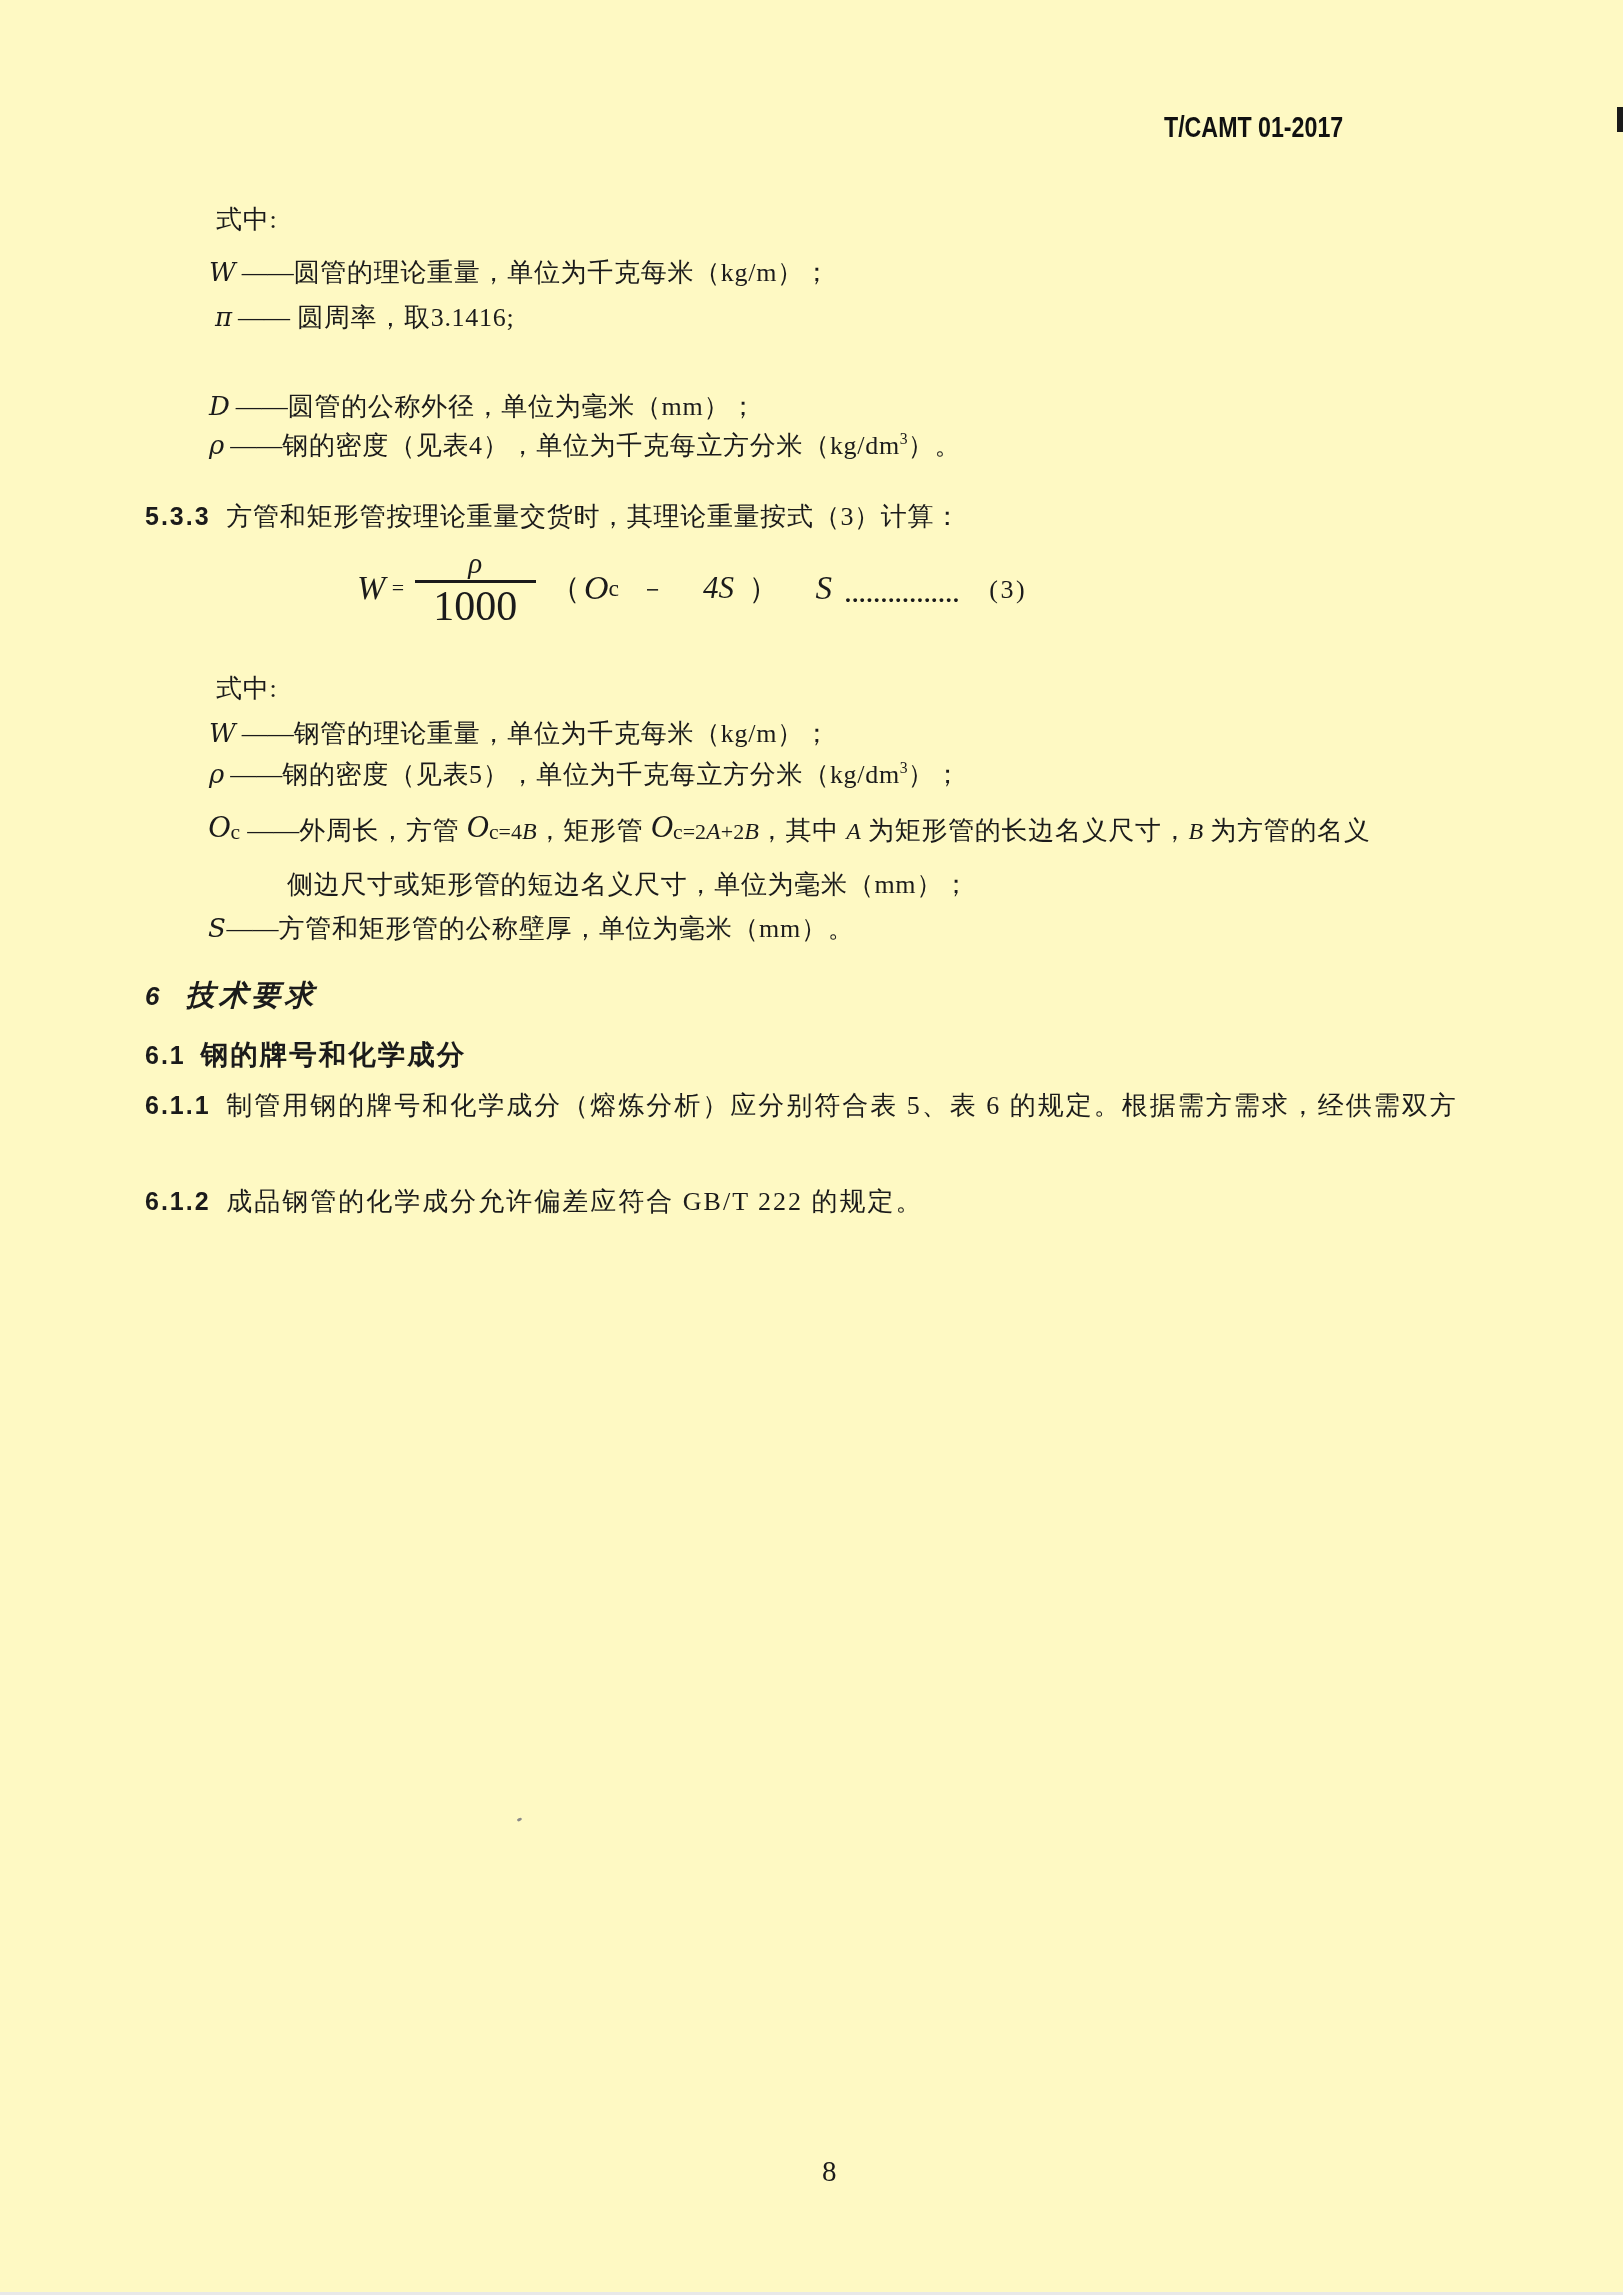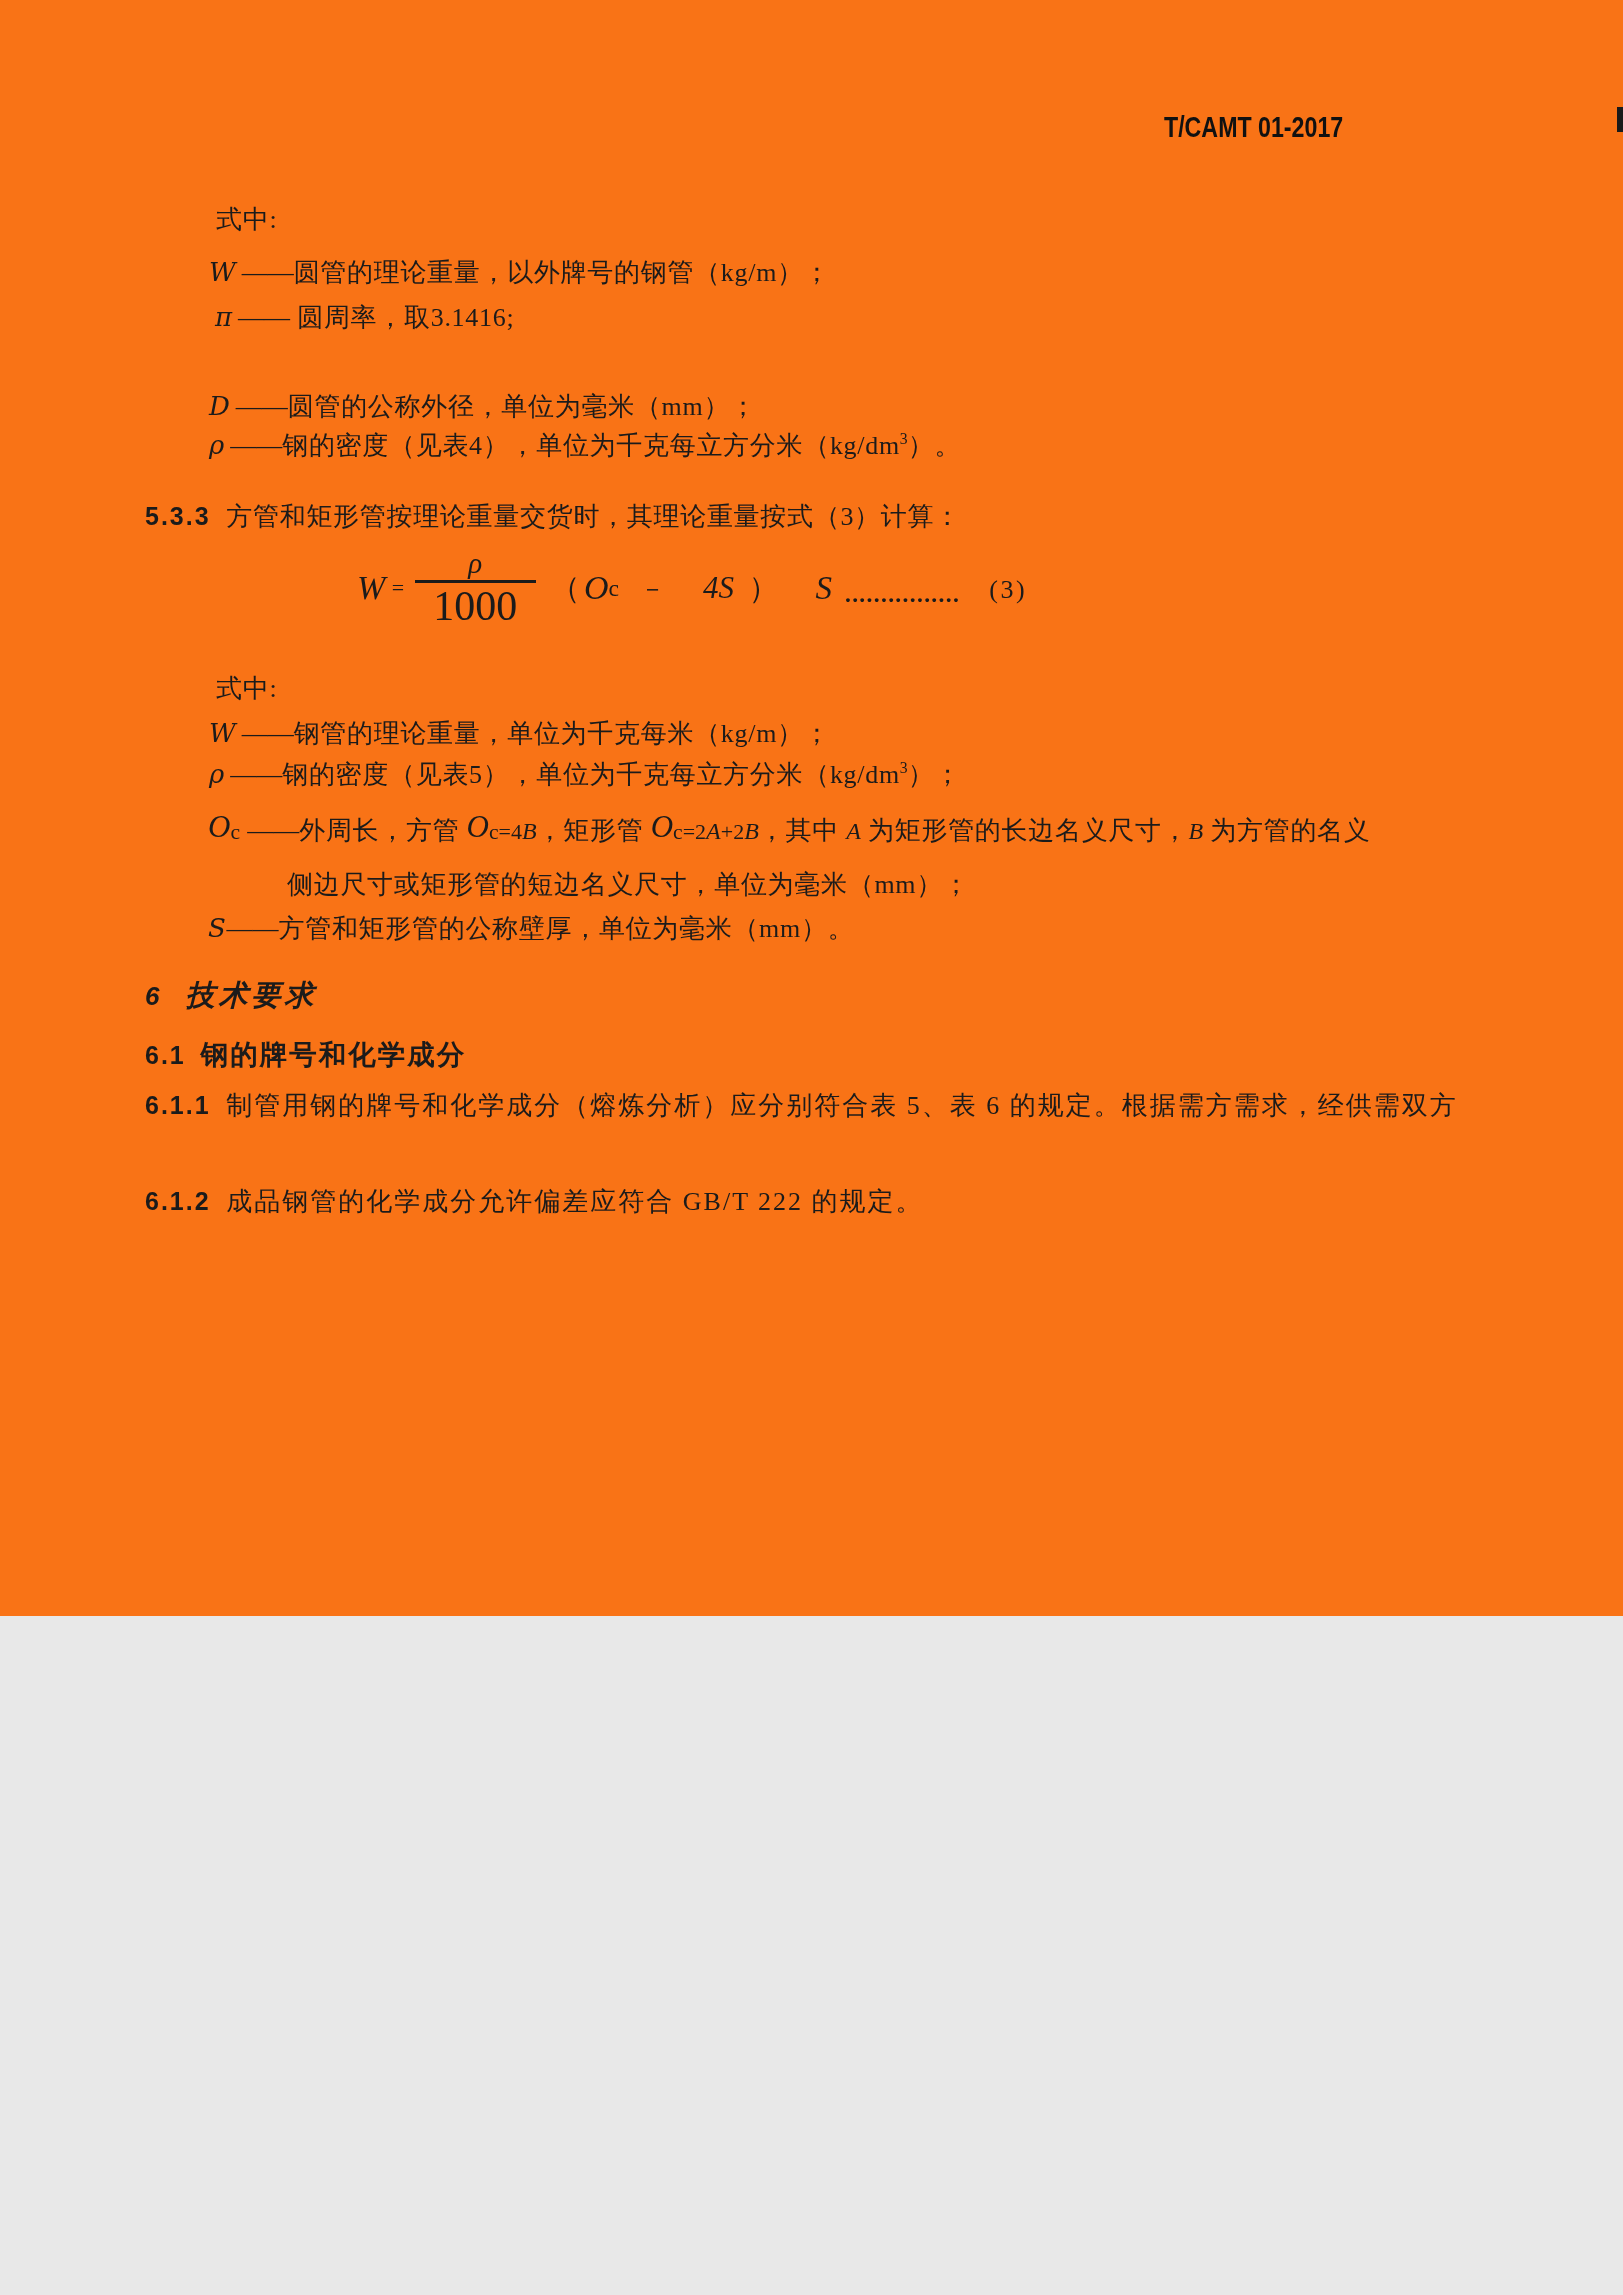--- a/index.html
+++ b/index.html
@@ -1,20 +1,20 @@
 <!DOCTYPE html>
 <html style="font-size:10.5px"><head>
 <meta charset="utf-8">
 <style>
   html,body { margin:0; padding:0; background:#e8e8e8; }
   .page {
     position:relative;
-    width:1623px; height:1616px;
+    width:1623px; height:2292px;
     margin:0 auto;
-    background:#f97316;
+    background:#fef9c3;
     color:#1b1b1b;
     font-family:"Liberation Serif","DejaVu Serif",serif;
     overflow:hidden;
   }
   .line { position:absolute; white-space:nowrap; font-size:26px; letter-spacing:0.7px; line-height:1.2; }
   .hdr {
     position:absolute; top:111px; left:1164px;
     font-family:"Liberation Sans","DejaVu Sans",sans-serif;
     font-weight:bold; font-size:29px; letter-spacing:0px;
     transform:scaleX(0.8); transform-origin:left top;
@@ -64,21 +64,21 @@
 </head>
 <body>
 
 <div class="page">
 
   <div class="hdr">T/CAMT 01-2017</div>
 
   <div class="line" style="top:204px;left:216px;">式中:</div>
 
   <div class="line" style="top:257px;left:209px;">
-    <span class="sym">W</span><span class="dash">——</span><span>圆管的理论重量，以外牌号的钢管（kg/m）；</span>
+    <span class="sym">W</span><span class="dash">——</span><span>圆管的理论重量，单位为千克每米（kg/m）；</span>
   </div>
 
   <div class="line" style="top:302px;left:215px;">
     <span class="sym">π</span><span class="dash">——</span><span> 圆周率，取3.1416;</span>
   </div>
 
 
   <div class="line" style="top:391px;left:209px;">
     <span class="sym">D</span><span class="dash">——</span><span>圆管的公称外径，单位为毫米（mm）；</span>
   </div>

